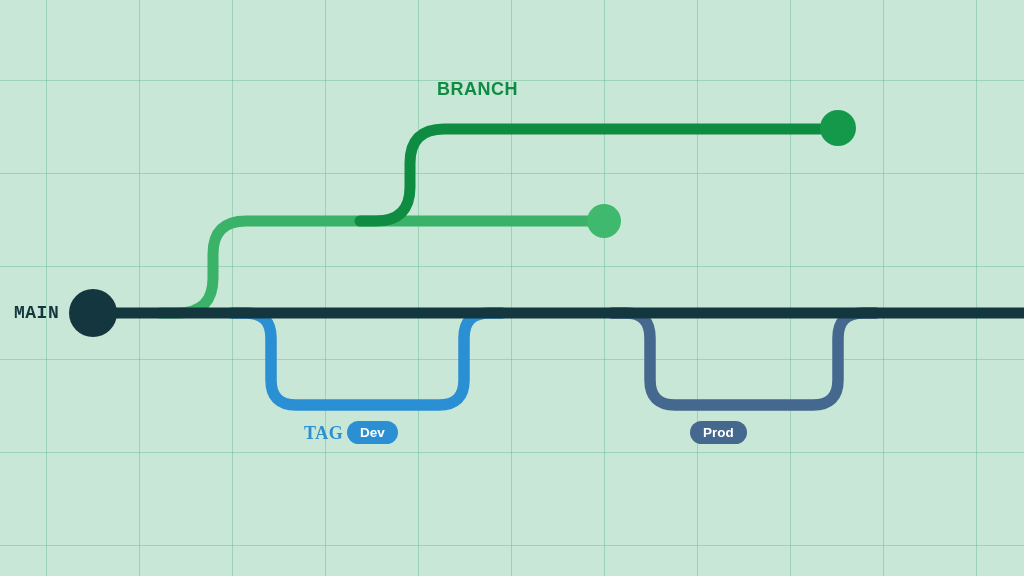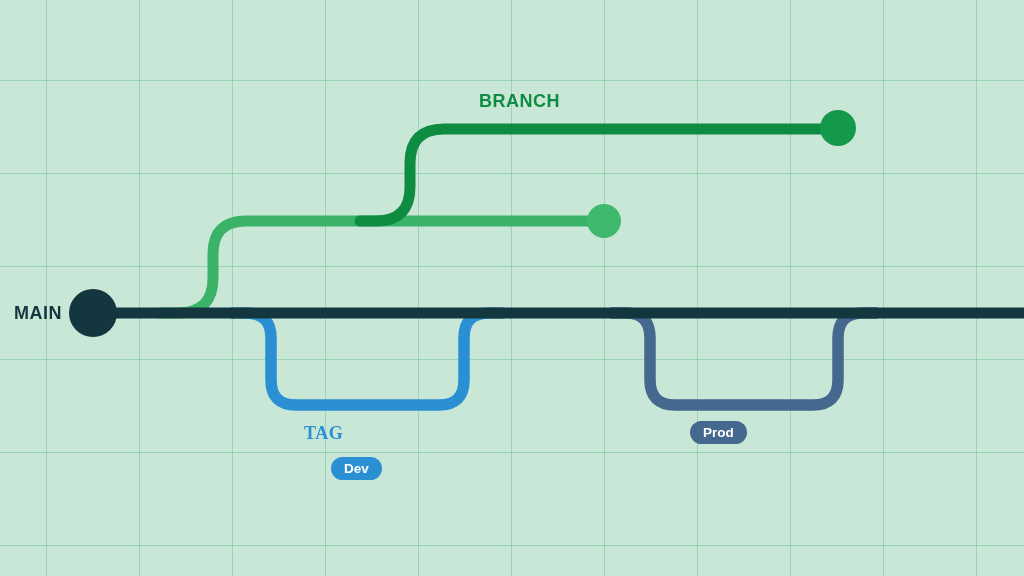--- a/index.html
+++ b/index.html
@@ -45,22 +45,22 @@
 
     <path d="M 612 313 L 626 313 Q 650 313 650 338 L 650 380 Q 650 405 675 405 L 813 405 Q 838 405 838 380 L 838 338 Q 838 313 863 313 L 876 313" fill="none" stroke-width="11.5" stroke-linecap="round" stroke="#45688e"></path>
 
     <path d="M 93 313 L 1024 313" fill="none" stroke-width="11" stroke-linecap="butt" stroke="#13363f"></path>
 
     <circle cx="93" cy="313" r="24" fill="#13363f"></circle>
     <circle cx="604" cy="221" r="17" fill="#3eb96e"></circle>
     <circle cx="838" cy="128" r="18" fill="#14984a"></circle>
   </svg>
 
-  <div class="lbl" style="left: 14px; top: 304px; color: rgb(19, 54, 63);">MAIN</div>
+  <div class="lbl" style="left: 14px; top: 304px; color: rgb(19, 54, 63); font-family: Liberation Mono, monospace;">MAIN</div>
 
-  <div class="lbl" style="left: 437px; top: 92px; color: rgb(14, 140, 66); margin-left: 42px;">BRANCH</div>
+  <div class="lbl" style="left: 437px; top: 80px; color: rgb(14, 140, 66);">BRANCH</div>
 
   <div class="lbl" style="left: 304px; top: 424px; color: rgb(43, 143, 211); font-family: Liberation Serif, serif;">TAG</div>
 
-  <div class="badge" style="left: 331px; top: 421px; background-color: rgb(43, 143, 211); margin-top: 36px;">Dev</div>
+  <div class="badge" style="left: 347px; top: 421px; background-color: rgb(43, 143, 211);">Dev</div>
 
   <div class="badge" style="left: 690px; top: 421px; background-color: rgb(69, 104, 142);">Prod</div>
 </div>
 
 </body></html>

